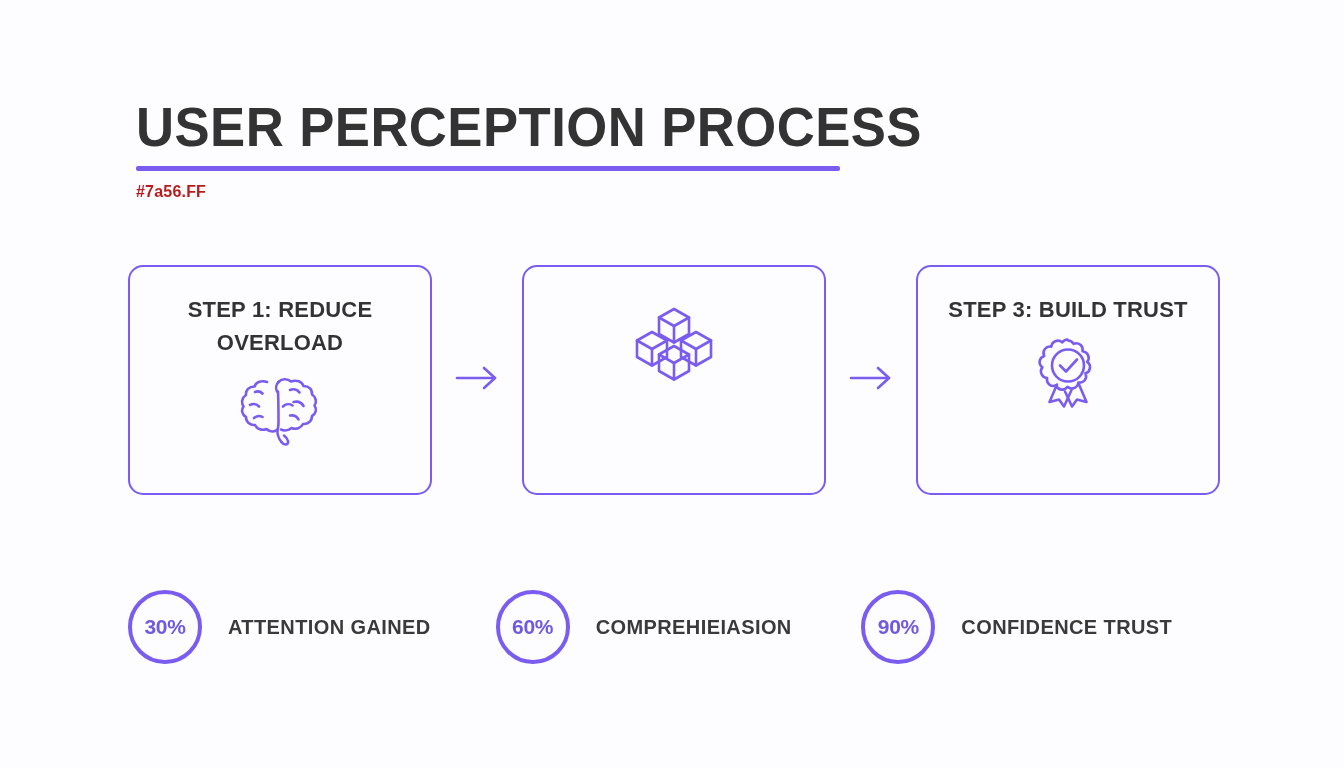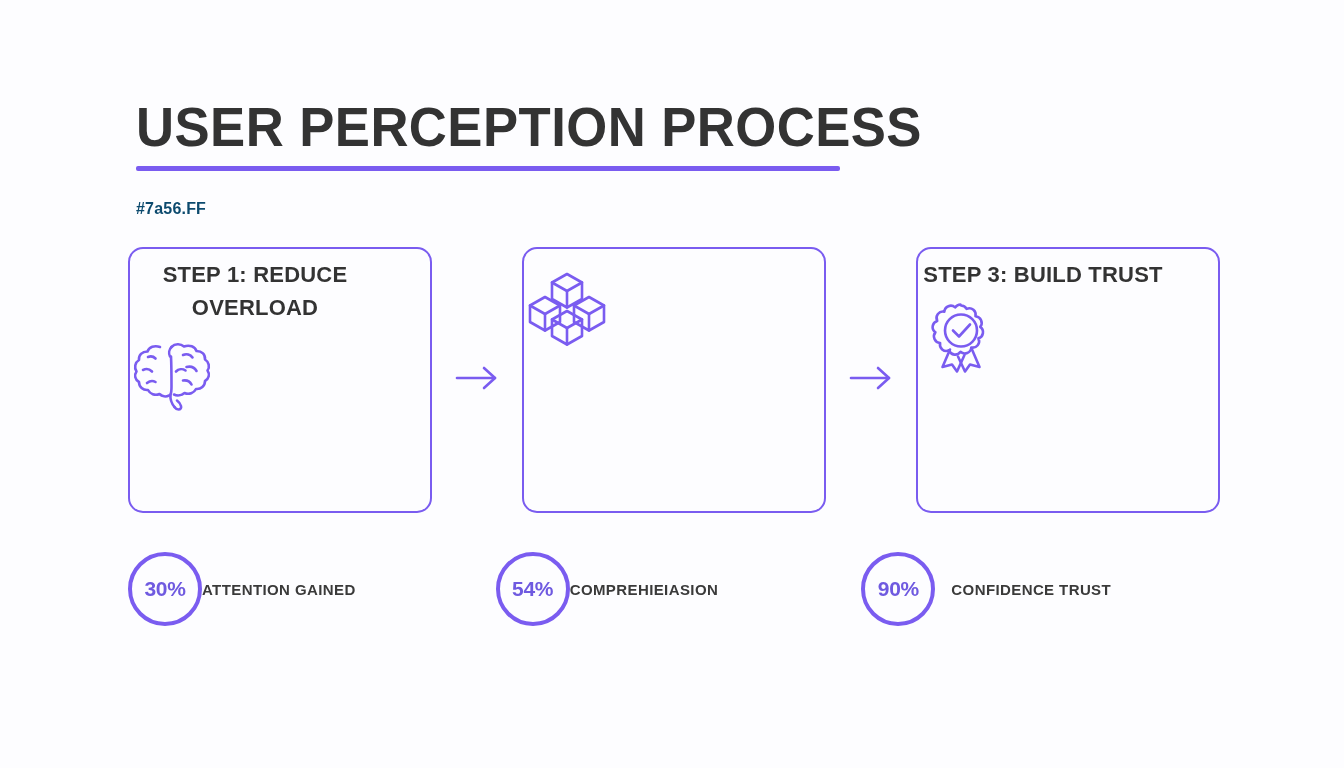--- a/index.html
+++ b/index.html
@@ -46,47 +46,48 @@
 
   .title-rule {
     width: 704px;
     height: 5px;
     background: #7a5cf0;
     border-radius: 2px;
     margin-top: 8px;
   }
 
   .subtitle {
-    margin-top: 29px;
+    margin-top: 12px;
     font-size: 16px;
     font-weight: bold;
     letter-spacing: 0.2px;
-    color: #0c4a6e;
+    color: #b91c1c;
   }
 
   
   .steps-row {
     position: absolute;
     left: 128px;
     top: 275px;
     width: 1092px;
     height: 210px;
     display: flex;
     align-items: center;
   }
 
   .step-card {
     width: 304px;
-    height: 266px;
+    height: 230px;
     border: 2px solid #7a5cf0;
     border-radius: 15px;
     background: #fdfdff;
     display: flex;
     flex-direction: column;
-    padding-top: 9px;
+    align-items: center;
+    padding-top: 26px;
   }
 
   .step-title {
     font-size: 22px;
     font-weight: bold;
     color: #333333;
     text-align: center;
     line-height: 33px;
     letter-spacing: 0.2px;
     max-width: 250px;
@@ -108,34 +109,34 @@
     display: flex;
     align-items: center;
     justify-content: center;
     height: 210px;
   }
 
   
   .stats-row {
     position: absolute;
     left: 128px;
-    top: 552px;
+    top: 590px;
     width: 1092px;
     height: 74px;
     display: flex;
   }
 
   .stat-item {
     width: 390px;
     display: flex;
     align-items: center;
   }
 
   .stat-item:nth-child(2) { margin-left: 9px; }
-  .stat-item:nth-child(3) { margin-left: 7px; gap: 16px; }
+  .stat-item:nth-child(3) { margin-left: 7px; }
 
   .stat-circle {
     width: 74px;
     height: 74px;
     min-width: 74px;
     border: 4px solid #7a5cf0;
     border-radius: 50%;
     display: flex;
     align-items: center;
     justify-content: center;
@@ -143,21 +144,22 @@
   }
 
   .stat-value {
     font-size: 21px;
     font-weight: bold;
     color: #6f5ae0;
     letter-spacing: -0.3px;
   }
 
   .stat-label {
-    font-size: 15px;
+    margin-left: 26px;
+    font-size: 20px;
     font-weight: bold;
     color: #3a3a3a;
     letter-spacing: 0.4px;
     white-space: nowrap;
   }
 </style>
 </head>
 <body>
 
 <div class="slide">
@@ -264,21 +266,21 @@
 
     <div class="stat-item">
       <div class="stat-circle">
         <span class="stat-value">30%</span>
       </div>
       <div class="stat-label">ATTENTION GAINED</div>
     </div>
 
     <div class="stat-item">
       <div class="stat-circle">
-        <span class="stat-value">54%</span>
+        <span class="stat-value">60%</span>
       </div>
       <div class="stat-label">COMPREHIEIASION</div>
     </div>
 
     <div class="stat-item">
       <div class="stat-circle">
         <span class="stat-value">90%</span>
       </div>
       <div class="stat-label">CONFIDENCE TRUST</div>
     </div>

